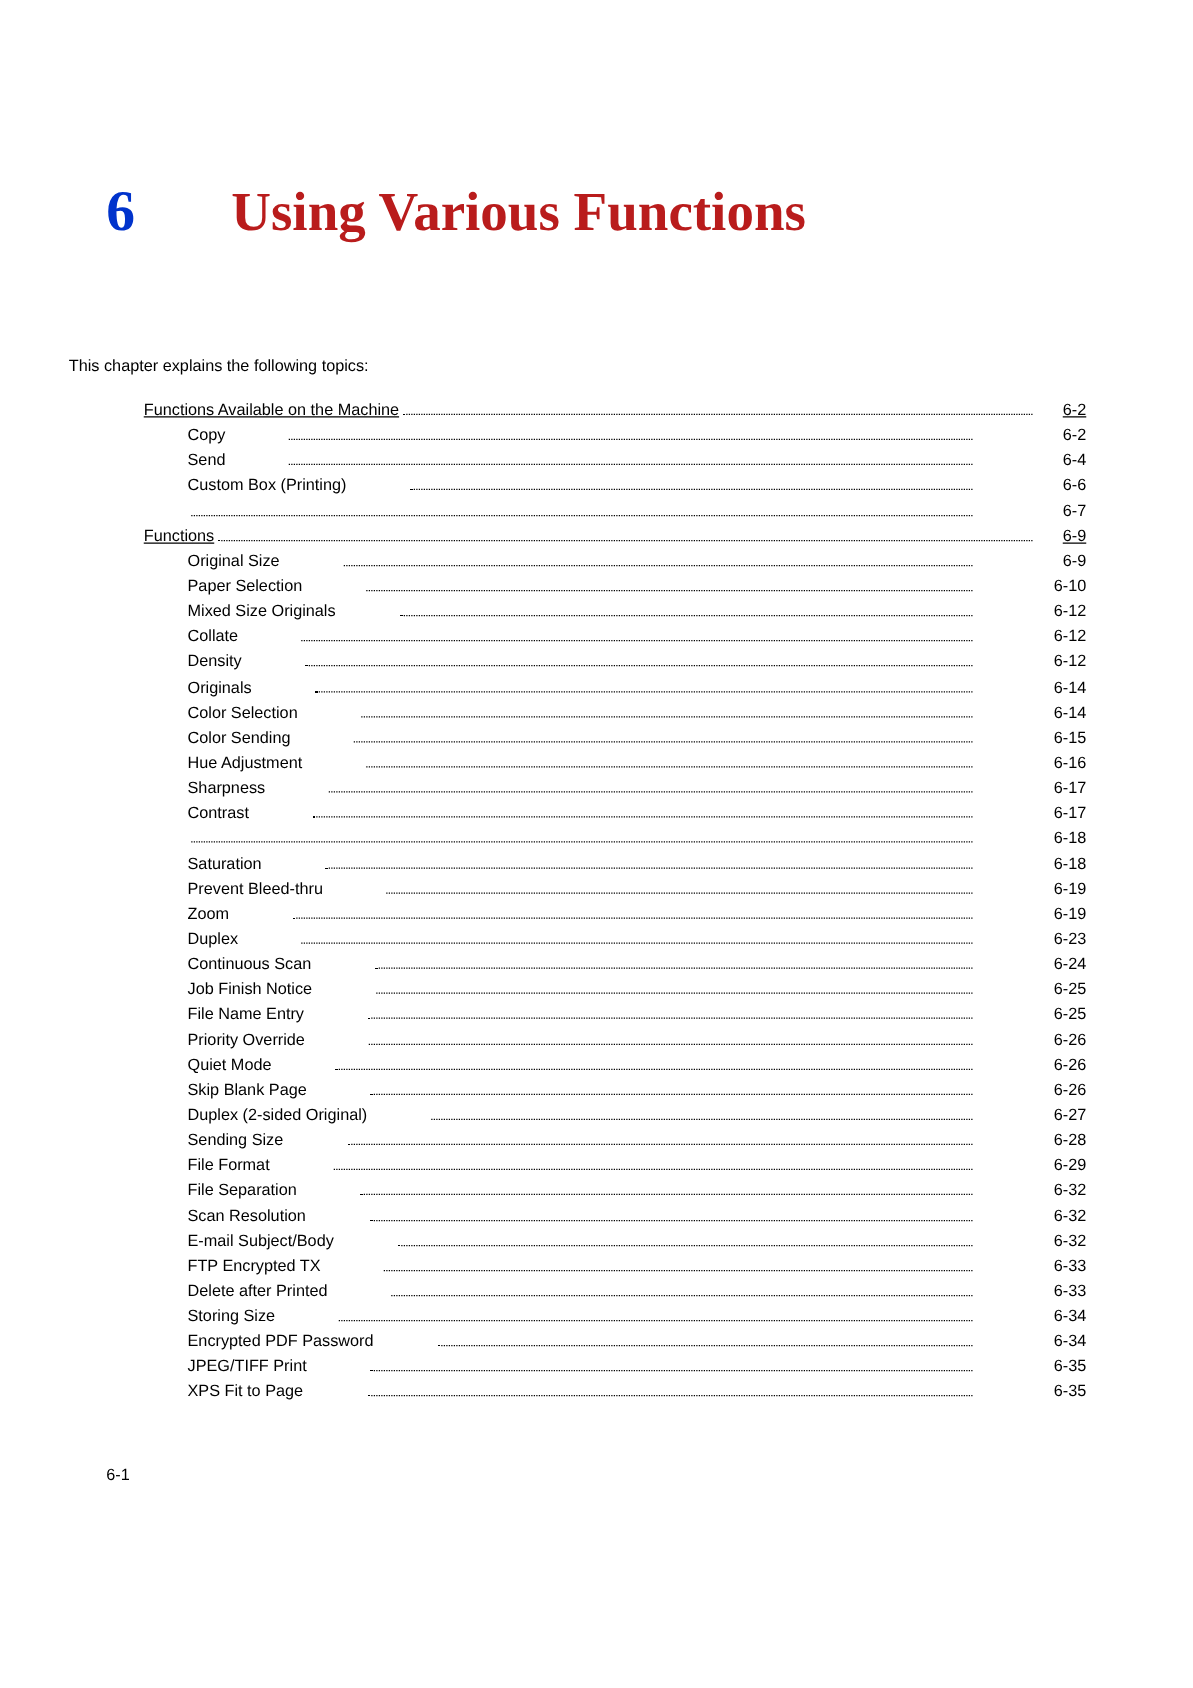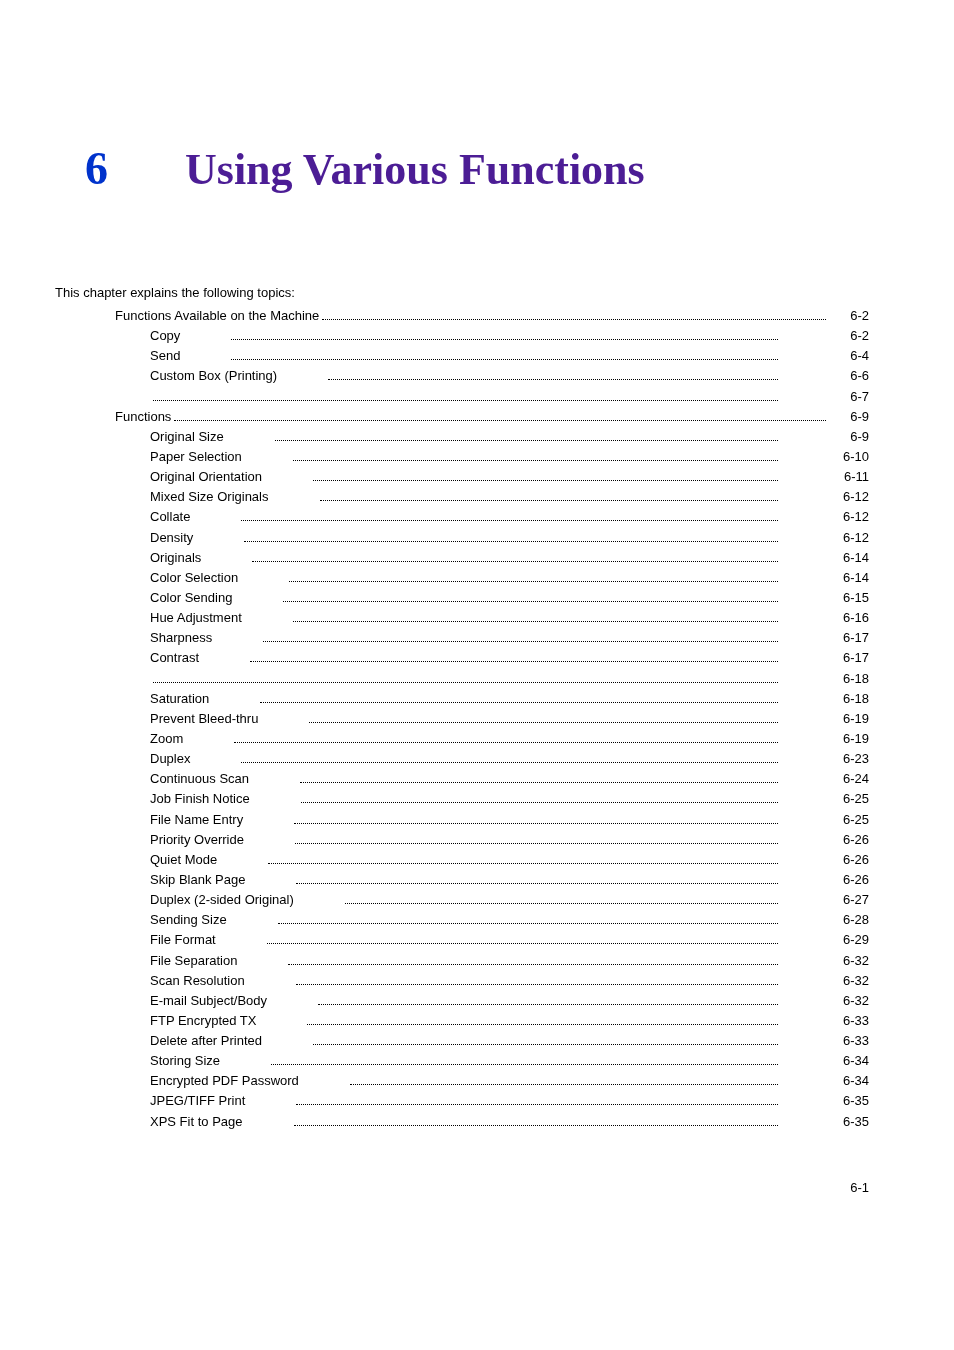--- a/index.html
+++ b/index.html
@@ -25,56 +25,56 @@
     font-size: 46px;
     color: #0033cc;
     width: 100px;
     flex-shrink: 0;
     letter-spacing: 1px;
   }
   .chapter-title {
     font-family: Georgia, 'Times New Roman', serif;
     font-weight: bold;
     font-size: 44px;
-    color: #4c1d95;
+    color: #b91c1c;
     letter-spacing: 0px;
   }
   .intro {
     font-size: 13px;
-    margin-bottom: 6px;
+    margin-bottom: 18px;
     margin-left: -30px;
   }
   .toc {
     font-size: 13px;
     line-height: 1.55;
   }
   .toc-row {
     display: flex;
     align-items: baseline;
     white-space: nowrap;
   }
-  .toc-row.level-1 { padding-left: 30px; }
+  .toc-row.level-1 { padding-left: 30px; text-decoration: underline; }
   .toc-row.level-2 { padding-left: 65px; gap: 48px; }
   .toc-label {
     flex-shrink: 0;
   }
   .toc-dots {
     flex-grow: 1;
     border-bottom: 1.2px dotted #000;
     margin: 0 3px 3px 3px;
     min-width: 10px;
   }
   .toc-page {
     flex-shrink: 0;
     text-align: right;
     min-width: 34px;
     padding-left: 6px;
   }
   .page-number {
-    text-align: right;
+    text-align: left;
     font-size: 13px;
     margin-top: 48px;
   }
 </style>
 </head>
 <body>
 
 <div class="page">
 
   <div class="chapter-head">
@@ -118,25 +118,20 @@
         <span class="toc-label">Original Size</span>
         <span class="toc-dots"></span>
         <span class="toc-page">6-9</span>
       </div>
       <div class="toc-row level-2">
         <span class="toc-label">Paper Selection</span>
         <span class="toc-dots"></span>
         <span class="toc-page">6-10</span>
       </div>
       <div class="toc-row level-2">
-        <span class="toc-label">Original Orientation</span>
-        <span class="toc-dots"></span>
-        <span class="toc-page">6-11</span>
-      </div>
-      <div class="toc-row level-2">
         <span class="toc-label">Mixed Size Originals</span>
         <span class="toc-dots"></span>
         <span class="toc-page">6-12</span>
       </div>
       <div class="toc-row level-2">
         <span class="toc-label">Collate</span>
         <span class="toc-dots"></span>
         <span class="toc-page">6-12</span>
       </div>
       <div class="toc-row level-2">

